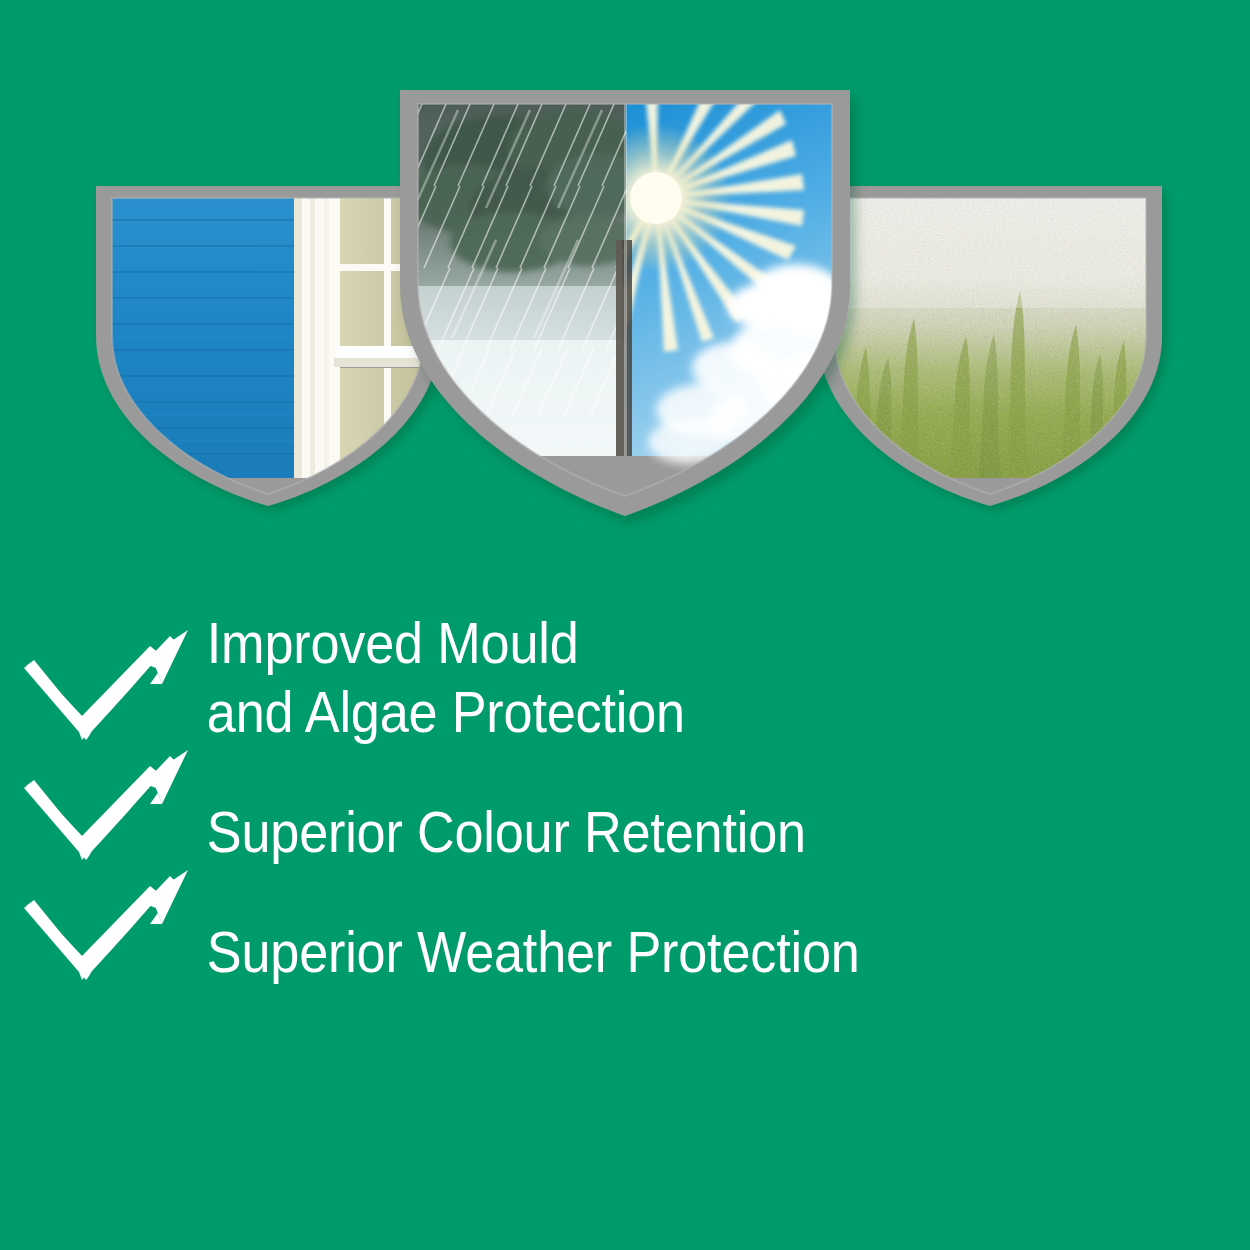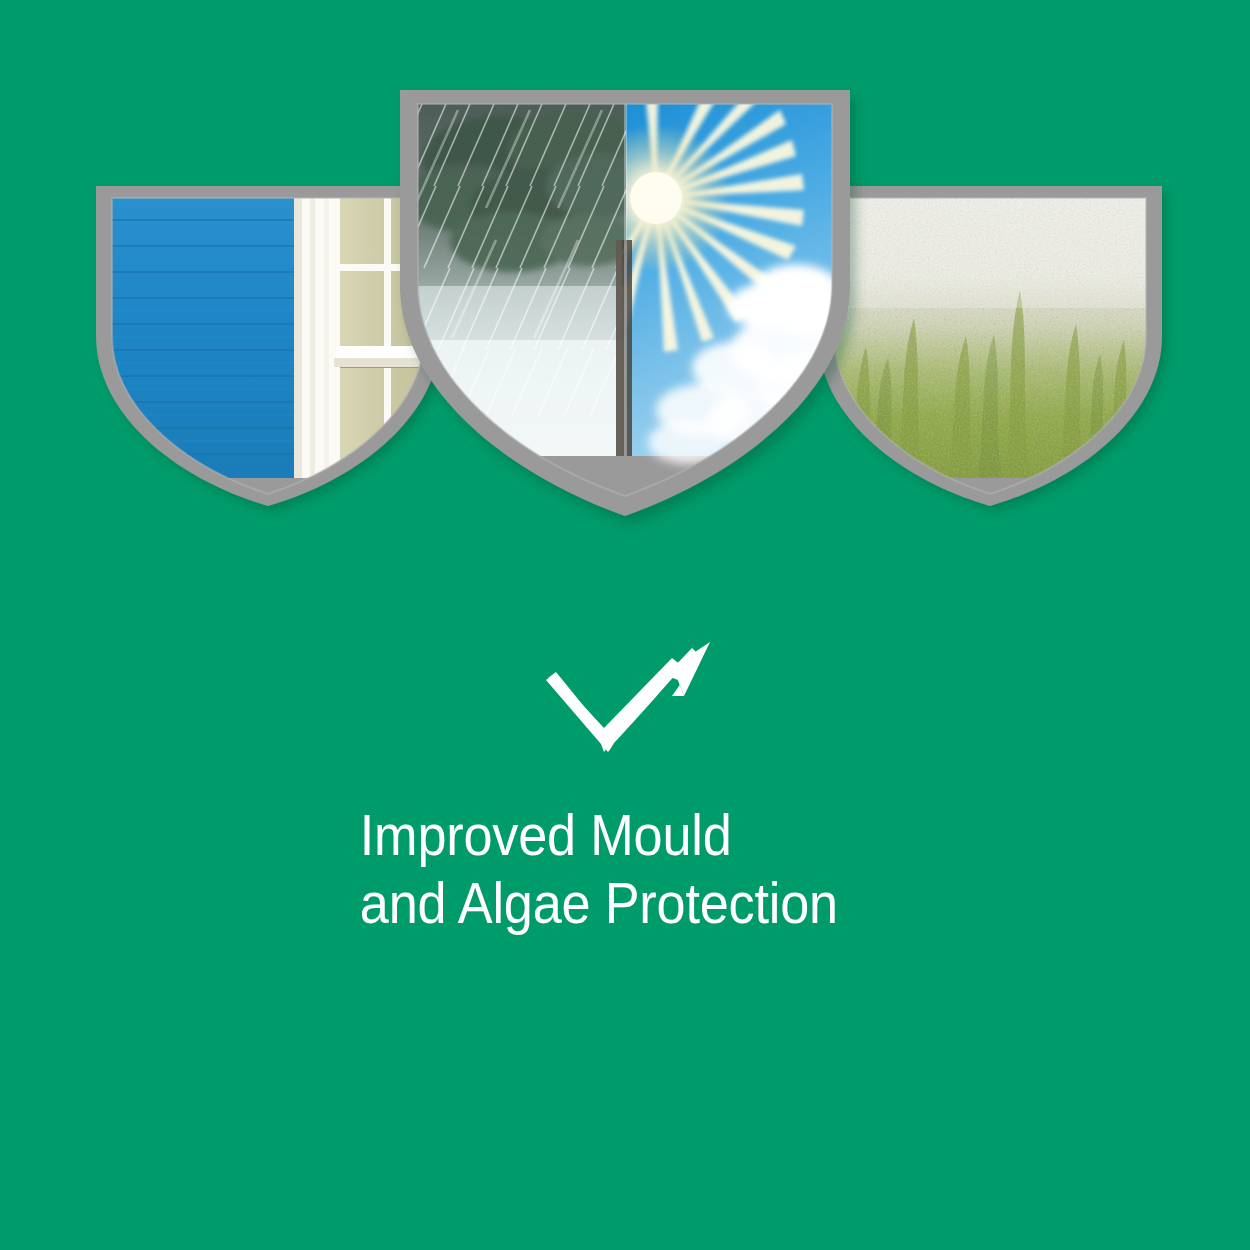--- a/index.html
+++ b/index.html
@@ -40,23 +40,22 @@
   
   .benefits {
     position: absolute;
     left: 0;
     top: 596px;
     width: 1250px;
   }
   .benefit-row {
     position: relative;
     display: flex;
-    align-items: center;
+    align-items: flex-end;
     min-height: 120px;
-    flex-direction: column;
   }
   .benefit-row.row-0 { min-height: 150px; }
   .check-cell {
     width: 205px;
     flex: 0 0 205px;
     display: flex;
     align-items: center;
     justify-content: center;
     padding-left: 8px;
     box-sizing: border-box;
@@ -382,17 +381,41 @@
                    L148,8 L64,96 L12,32 Z" fill="#FFFFFF"></path>
           <polygon points="166,2 118,34 134,40 140,56" fill="#FFFFFF"></polygon>
           <polygon points="166,2 128,56 140,56 134,40" fill="#FFFFFF"></polygon>
         </svg>
       </div>
       <div class="benefit-text">Improved Mould
 and Algae Protection</div>
     </div>
 
 
-
+    <div class="benefit-row">
+      <div class="check-cell">
+        <svg class="check-icon" viewBox="0 0 170 118">
+          <path d="M2,40 L57,104 L60,112 L66,104 L138,26 L128,18 L60,88 L10,34 Z" fill="#FFFFFF"></path>
+          <path d="M4,38 C4,38 42,84 58,103 C60,106 62,110 64,112 C66,110 68,106 70,103 C92,80 130,36 152,12
+                   L148,8 L64,96 L12,32 Z" fill="#FFFFFF"></path>
+          <polygon points="166,2 118,34 134,40 140,56" fill="#FFFFFF"></polygon>
+          <polygon points="166,2 128,56 140,56 134,40" fill="#FFFFFF"></polygon>
+        </svg>
+      </div>
+      <div class="benefit-text">Superior Colour Retention</div>
+    </div>
+
+    <div class="benefit-row">
+      <div class="check-cell">
+        <svg class="check-icon" viewBox="0 0 170 118">
+          <path d="M2,40 L57,104 L60,112 L66,104 L138,26 L128,18 L60,88 L10,34 Z" fill="#FFFFFF"></path>
+          <path d="M4,38 C4,38 42,84 58,103 C60,106 62,110 64,112 C66,110 68,106 70,103 C92,80 130,36 152,12
+                   L148,8 L64,96 L12,32 Z" fill="#FFFFFF"></path>
+          <polygon points="166,2 118,34 134,40 140,56" fill="#FFFFFF"></polygon>
+          <polygon points="166,2 128,56 140,56 134,40" fill="#FFFFFF"></polygon>
+        </svg>
+      </div>
+      <div class="benefit-text">Superior Weather Protection</div>
+    </div>
 
   </div>
 
 </div>
 
 </body></html>

